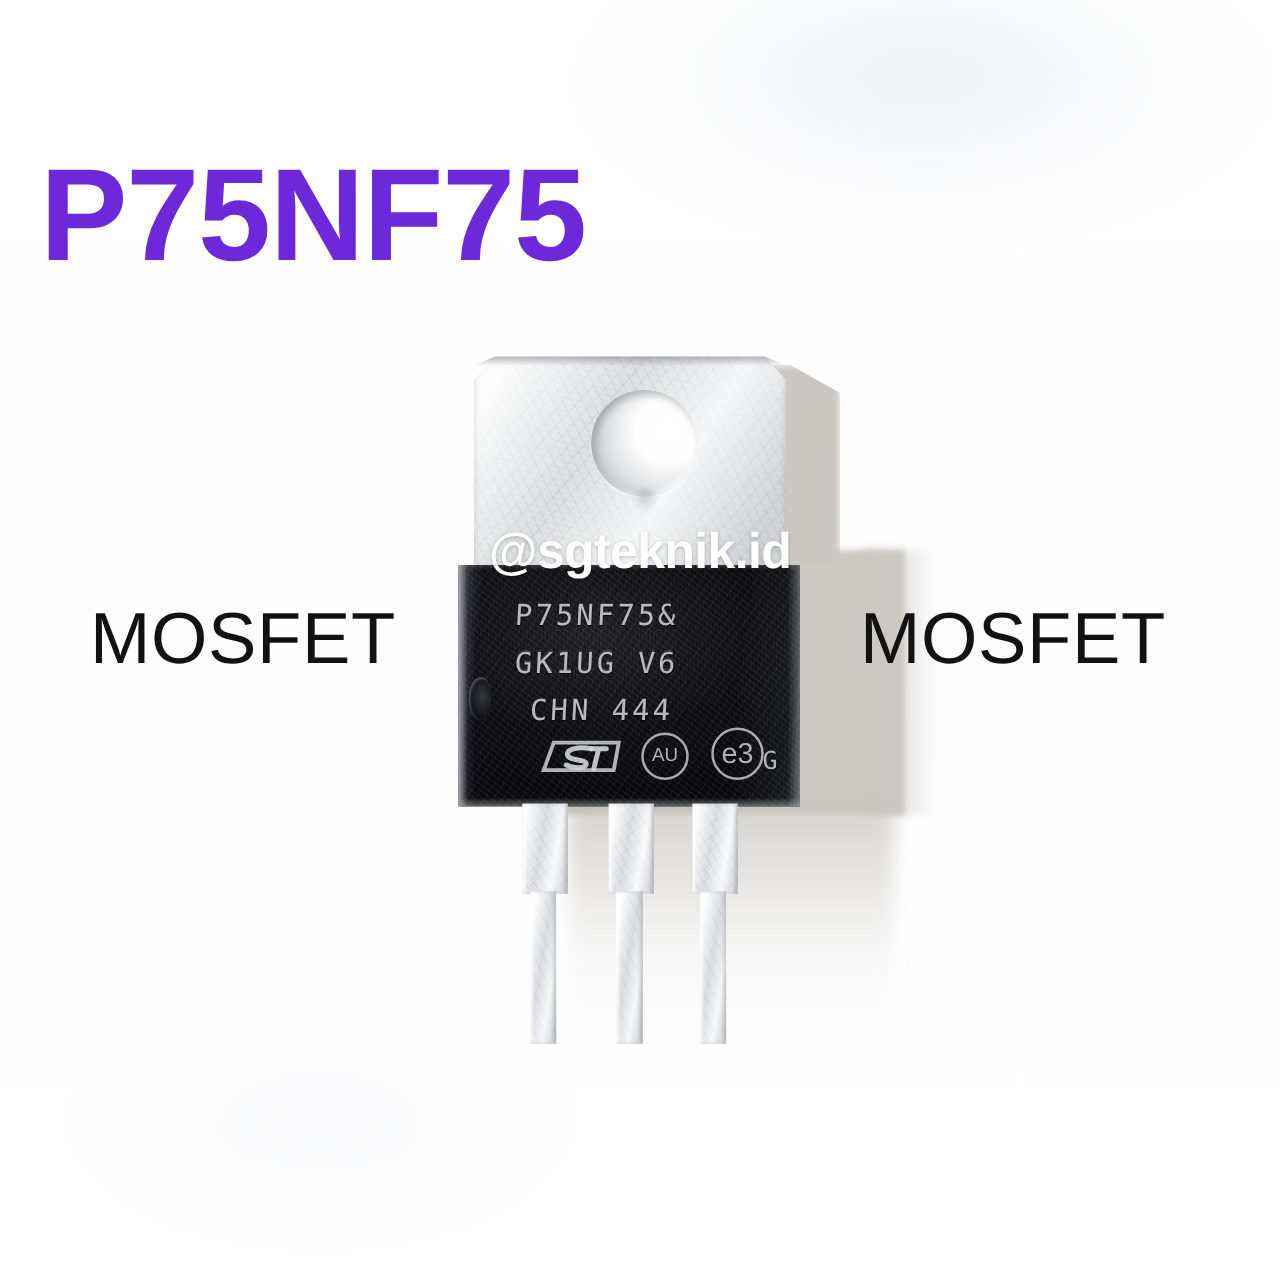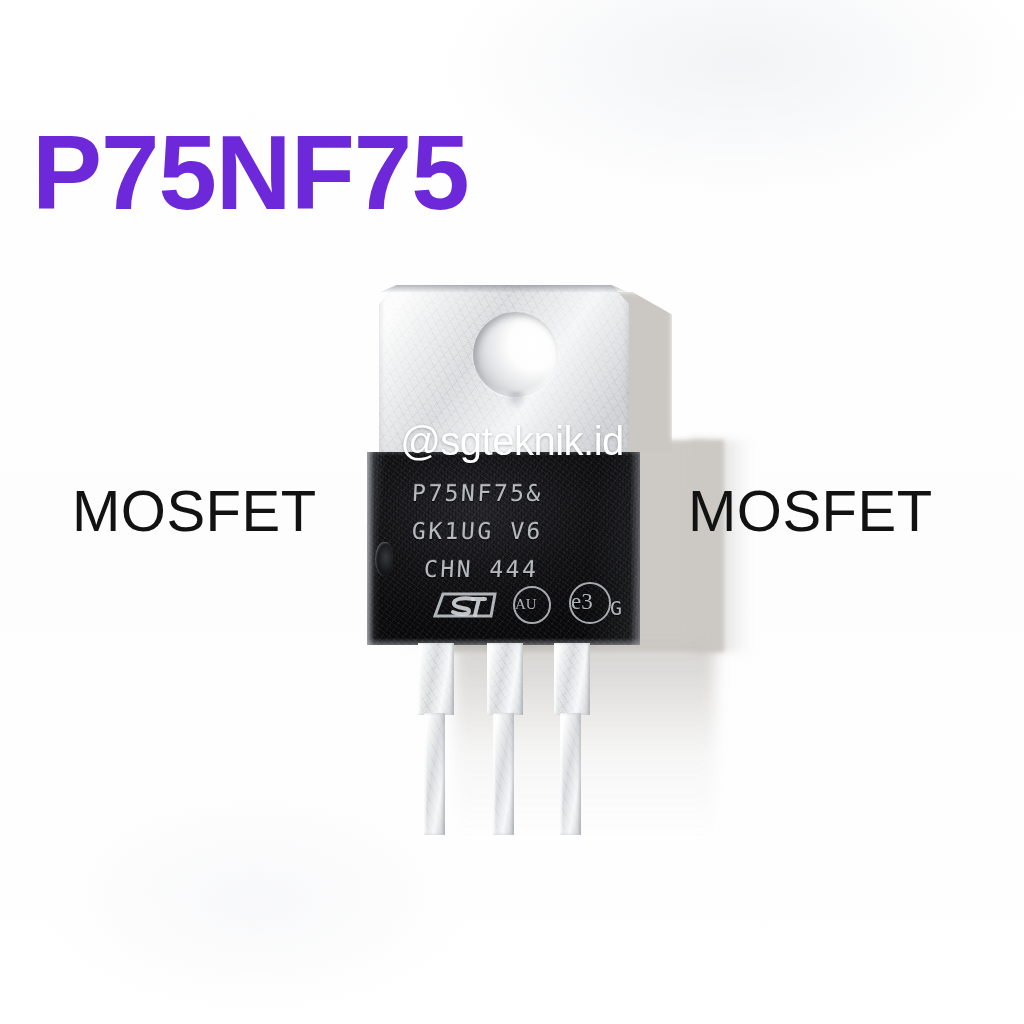--- a/index.html
+++ b/index.html
@@ -247,21 +247,22 @@
     left: 0;
     top: 6px;
     width: 72px;
     height: 38px;
   }
   .mark-circle {
     position: absolute;
     border-radius: 50%;
     border: 2px solid rgba(200,204,209,0.82);
     color: rgba(205,209,214,0.85);
-    font-family: Liberation Serif, serif;
+    font-family: Liberation Sans, sans-serif;
+    text-align: center;
     text-shadow: 0 1px 1px rgba(0,0,0,0.8);
   }
   #mark-au {
     left: 84px;
     top: 6px;
     width: 34px;
     height: 34px;
     line-height: 33px;
     font-size: 15px;
   }
@@ -316,21 +317,21 @@
 
   
   #watermark {
     position: absolute;
     left: 0;
     right: 0;
     top: 418px;
     text-align: center;
     font-size: 40px;
     line-height: 46px;
-    font-weight: 400;
+    font-weight: 700;
     color: #ffffff;
     letter-spacing: -0.5px;
     text-shadow: 0 1px 3px rgba(0,0,0,0.25);
     white-space: nowrap;
     pointer-events: none;
   }
 </style>
 </head>
 <body>
 

